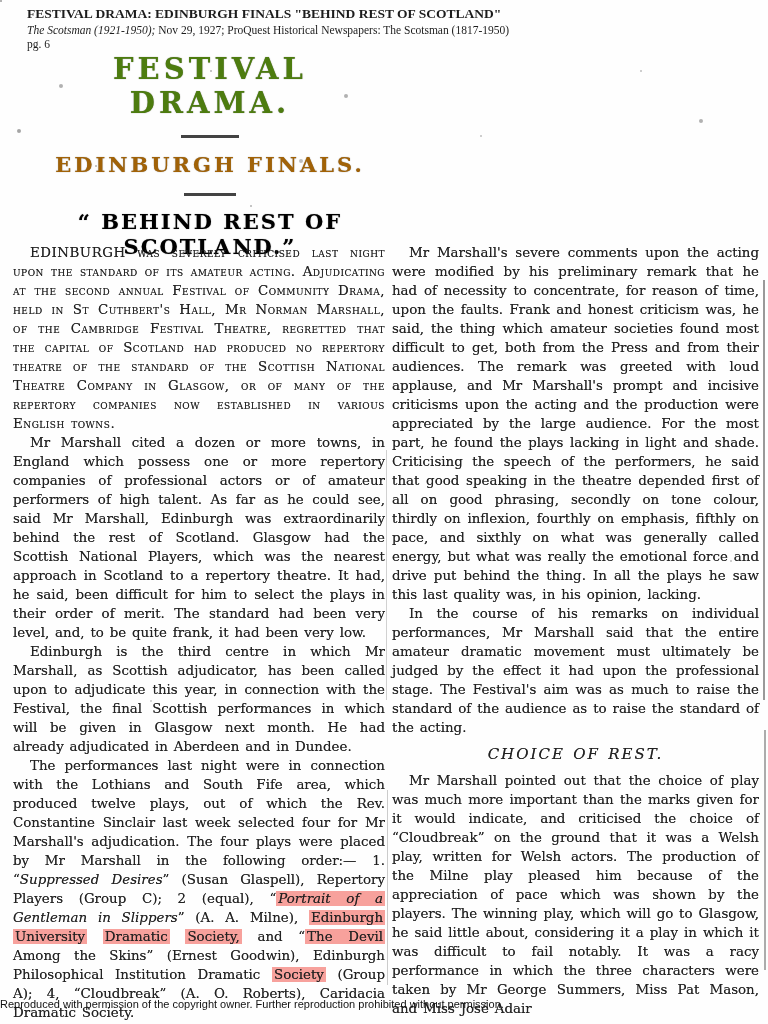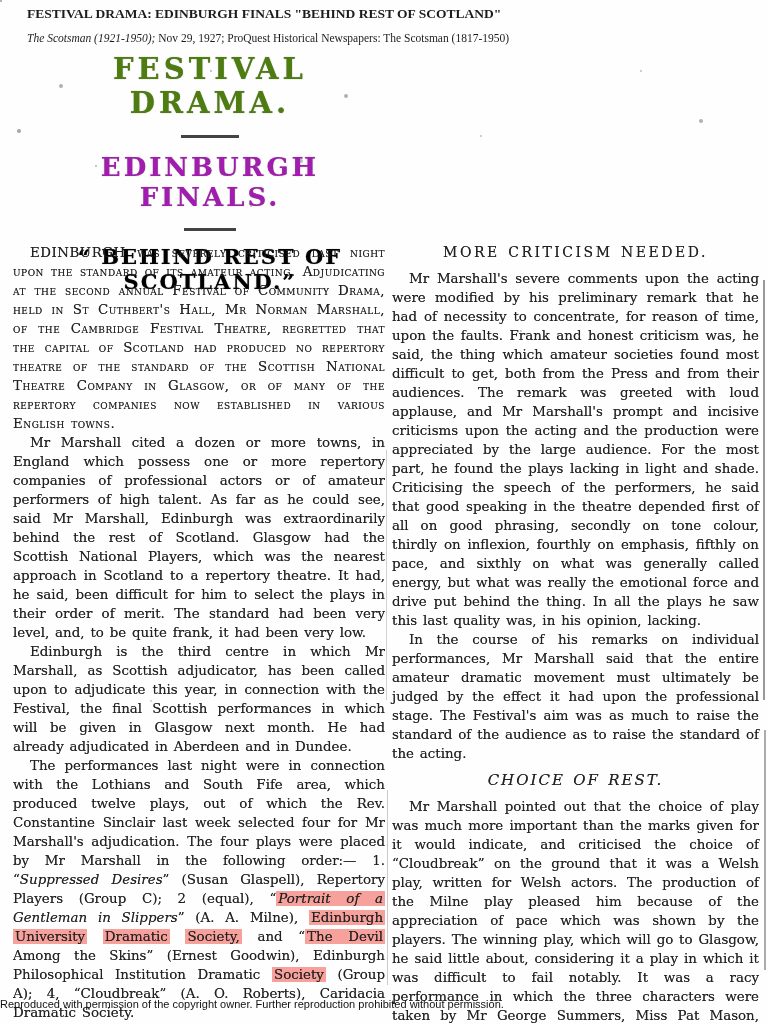--- a/index.html
+++ b/index.html
@@ -10,41 +10,41 @@
     overflow:hidden;
     font-family:"DejaVu Serif", serif;
     color:#1c1c1c;
   }
   
   .pq-header{
     position:absolute;left:27px;top:6px;width:700px;
     font-family:"Liberation Serif", serif;
   }
   .pq-title{font-weight:bold;font-size:13.5px;line-height:16px;}
-  .pq-citation{font-size:11.5px;line-height:14px;margin-top:9px;}
+  .pq-citation{font-size:11.5px;line-height:14px;margin-top:1px;}
   .pq-citation .ital{font-style:italic;}
   .pq-page{font-size:11.5px;line-height:14px;}
 
   
   .headline-block{
     position:absolute;left:30px;top:52px;width:360px;
     text-align:center;
   }
   .headline-main{
     font-size:29px;font-weight:bold;letter-spacing:4px;
     color:#4d7c0f;text-shadow:0 0 1px rgba(20,20,20,.55);
   }
   .headline-divider{
     width:58px;height:3px;background:#222;margin:15px auto 14px auto;
     opacity:.85;
   }
   .headline-divider.second{width:52px;margin:16px auto 13px auto;}
   .headline-sub{
-    font-size:26px;font-weight:bold;letter-spacing:3px;
-    color:#a21caf;text-shadow:0 0 1px rgba(20,20,20,.5);
+    font-size:21px;font-weight:bold;letter-spacing:3px;
+    color:#a16207;text-shadow:0 0 1px rgba(20,20,20,.5);
   }
   .headline-quote{
     font-size:21px;font-weight:bold;letter-spacing:2px;
     color:#000000;text-shadow:0 0 1px rgba(20,20,20,.5);
   }
 
   
   .col{
     position:absolute;top:243px;
     font-size:13.4px;line-height:19px;
@@ -85,41 +85,41 @@
   }
 </style>
 </head>
 <body>
 
 <div class="page">
 
   <div class="pq-header">
     <div class="pq-title">FESTIVAL DRAMA: EDINBURGH FINALS "BEHIND REST OF SCOTLAND"</div>
     <div class="pq-citation"><span class="ital">The Scotsman (1921-1950);</span><span> Nov 29, 1927; ProQuest Historical Newspapers: The Scotsman (1817-1950)</span></div>
+    <div class="pq-page">pg. 6</div>
   </div>
 
   <div class="speckles"></div>
 
   <div class="headline-block">
     <div class="headline-main">FESTIVAL DRAMA.</div>
     <div class="headline-divider"></div>
     <div class="headline-sub">EDINBURGH FINALS.</div>
     <div class="headline-divider second"></div>
     <div class="headline-quote">“ BEHIND REST OF SCOTLAND.”</div>
   </div>
 
   <div class="col col-left">
     <p><span class="lead-caps">EDINBURGH was severely criticised last night upon the standard of its amateur acting.  Adjudicating at the second annual Festival of Community Drama, held in St Cuthbert's Hall, Mr Norman Marshall, of the Cambridge Festival Theatre, regretted that the capital of Scotland had produced no repertory theatre of the standard of the Scottish National Theatre Company in Glasgow, or of many of the repertory companies now established in various English towns.</span></p>
     <p>Mr Marshall cited a dozen or more towns, in England which possess one or more repertory companies of professional actors or of amateur performers of high talent.  As far as he could see, said Mr Marshall, Edinburgh was extraordinarily behind the rest of Scotland.  Glasgow had the Scottish National Players, which was the nearest approach in Scotland to a repertory theatre.  It had, he said, been difficult for him to select the plays in their order of merit.  The standard had been very level, and, to be quite frank, it had been very low.</p>
     <p>Edinburgh is the third centre in which Mr Marshall, as Scottish adjudicator, has been called upon to adjudicate this year, in connection with the Festival, the final Scottish performances in which will be given in Glasgow next month.  He had already adjudicated in Aberdeen and in Dundee.</p>
     <p><span>The performances last night were in connection with the Lothians and South Fife area, which produced twelve plays, out of which the Rev. Constantine Sinclair last week selected four for Mr Marshall's adjudication.  The four plays were placed by Mr Marshall in the following order:— 1. “</span><span class="it">Suppressed Desires</span><span>” (Susan Glaspell), Repertory Players (Group C); 2 (equal), “</span><span class="it hl" style="background-color: rgb(247, 161, 156);">Portrait of a</span><span class="it"> </span><span class="it">Gentleman in Slippers</span><span>” (A. A. Milne), </span><span class="hl" style="background-color: rgb(247, 161, 156);">Edinburgh</span><span> </span><span class="hl" style="background-color: rgb(247, 161, 156);">University</span><span> </span><span class="hl" style="background-color: rgb(247, 161, 156);">Dramatic</span><span> </span><span class="hl" style="background-color: rgb(247, 161, 156);">Society,</span><span> and “</span><span class="hl" style="background-color: rgb(247, 161, 156);">The Devil</span><span> Among the Skins” (Ernest Goodwin), Edinburgh Philosophical Institution Dramatic </span><span class="hl" style="background-color: rgb(247, 161, 156);">Society</span><span> (Group A); 4, “Cloudbreak” (A. O. Roberts), Caridacia Dramatic Society.</span></p>
   </div>
 
   <div class="col col-right">
-    <p class="sub-heading">MORE CRITICISM NEEDED.</p>
     <p>Mr Marshall's severe comments upon the acting were modified by his preliminary remark that he had of necessity to concentrate, for reason of time, upon the faults.  Frank and honest criticism was, he said, the thing which amateur societies found most difficult to get, both from the Press and from their audiences.  The remark was greeted with loud applause, and Mr Marshall's prompt and incisive criticisms upon the acting and the production were appreciated by the large audience.  For the most part, he found the plays lacking in light and shade.  Criticising the speech of the performers, he said that good speaking in the theatre depended first of all on good phrasing, secondly on tone colour, thirdly on inflexion, fourthly on emphasis, fifthly on pace, and sixthly on what was generally called energy, but what was really the emotional force and drive put behind the thing.  In all the plays he saw this last quality was, in his opinion, lacking.</p>
     <p>In the course of his remarks on individual performances, Mr Marshall said that the entire amateur dramatic movement must ultimately be judged by the effect it had upon the professional stage.  The Festival's aim was as much to raise the standard of the audience as to raise the standard of the acting.</p>
     <p class="sub-heading italic">CHOICE OF REST.</p>
     <p>Mr Marshall pointed out that the choice of play was much more important than the marks given for it would indicate, and criticised the choice of “Cloudbreak” on the ground that it was a Welsh play, written for Welsh actors.  The production of the Milne play pleased him because of the appreciation of pace which was shown by the players.  The winning play, which will go to Glasgow, he said little about, considering it a play in which it was difficult to fail notably.  It was a racy performance in which the three characters were taken by Mr George Summers, Miss Pat Mason, and Miss José Adair</p>
   </div>
 
   <div class="rule-fragment" style="left:386px;top:450px;width:1px;height:250px;opacity:.22;"></div>
   <div class="rule-fragment" style="left:387px;top:790px;width:1px;height:195px;opacity:.25;"></div>
   <div class="rule-fragment" style="left:763px;top:280px;width:2px;height:420px;opacity:.5;"></div>
   <div class="rule-fragment" style="left:764px;top:730px;width:2px;height:240px;opacity:.4;"></div>

